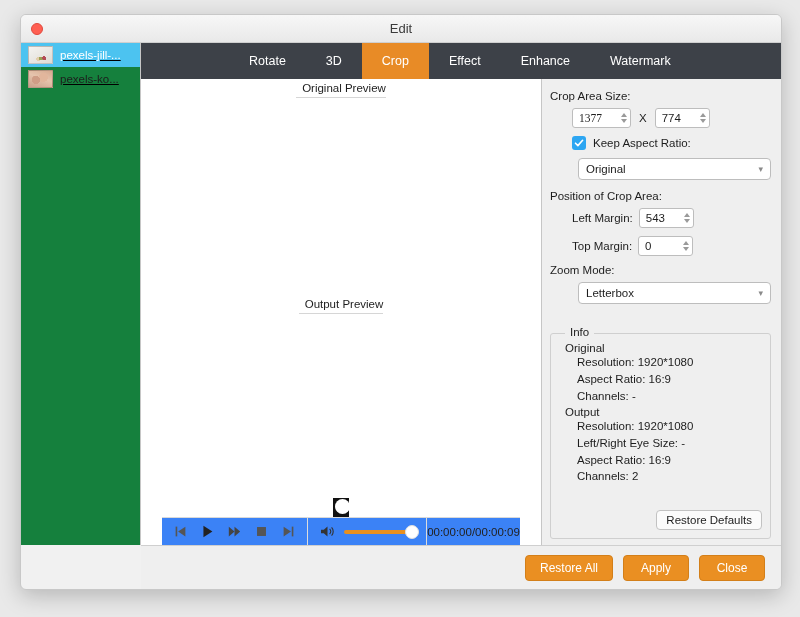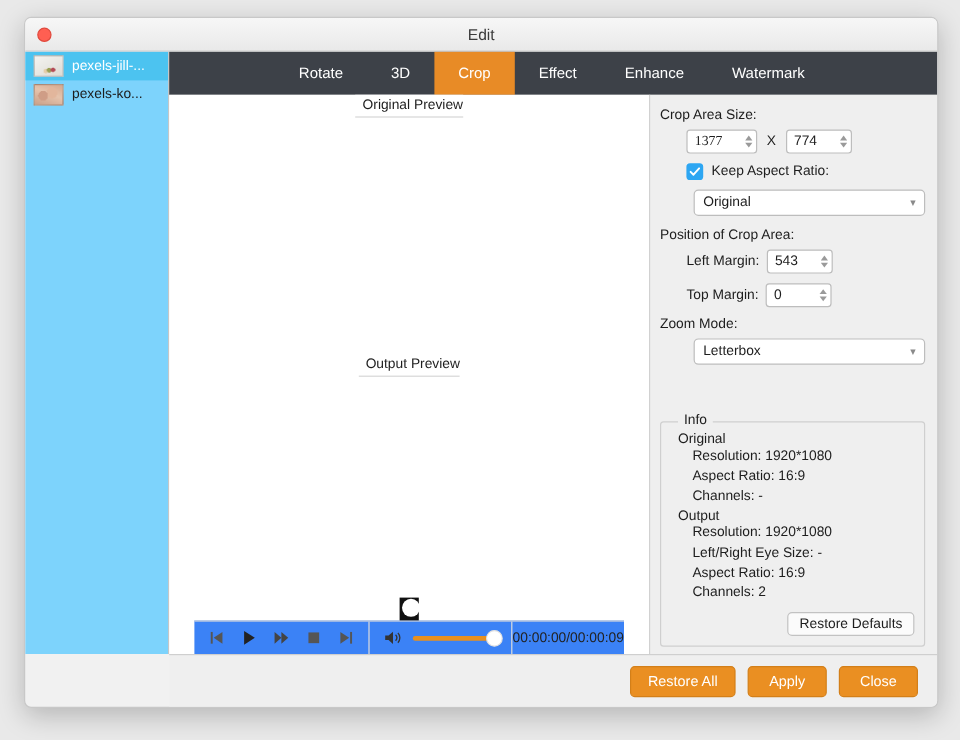--- a/index.html
+++ b/index.html
@@ -35,24 +35,25 @@
   }
   #title-text {
     position: absolute; left: 0; right: 0; text-align: center;
     font-size: 13px; color: #3b3b3b;
   }
   
   #body { flex: 1 1 auto; display: flex; min-height: 0; }
   
   #sidebar {
     width: 120px; flex: 0 0 120px;
-    background: #7dd3fc;
+    background: #15803d;
     border-right: 1px solid #c6c6c6;
     padding-top: 0px;
     overflow: hidden;
+    text-decoration: underline;
   }
   .file-item {
     height: 24px; display: flex; align-items: center;
     padding-left: 7px; gap: 7px;
     font-size: 11.5px; color: #1d1d1d;
     white-space: nowrap;
   }
   .file-item.selected { background: #4cc3f0; color: #ffffff; }
   .thumb {
     width: 25px; height: 18px; flex: 0 0 25px;
@@ -247,21 +248,21 @@
   }
   #info-legend {
     position: absolute; top: -8px; left: 14px; background: #efefef;
     padding: 0 5px; font-size: 11.5px; color: #1d1d1d;
   }
   .info-head { font-size: 11.5px; color: #1d1d1d; margin: 2px 0 0 6px; }
   .info-line { font-size: 11.5px; color: #1d1d1d; margin-left: 18px; line-height: 1.45; }
   #restore-def-wrap { display: flex; justify-content: flex-end; margin-top: 7px; }
   .btn-plain {
     background: #fbfbfb; border: 1px solid #c2c2c2; border-radius: 4px;
-    font-size: 11.5px; color: #1d1d1d; padding: 3px 9px;
+    font-size: 11.5px; color: #1d1d1d; padding: 3px 9px; margin-top: 18px;
   }
   
   #footer {
     height: 44px; flex: 0 0 44px;
     background: #efefef; border-top: 1px solid #cfcfcf;
     display: flex; align-items: center; justify-content: flex-end;
     gap: 10px; padding-right: 16px;
     margin-left: 120px;
   }
   .btn-orange {

